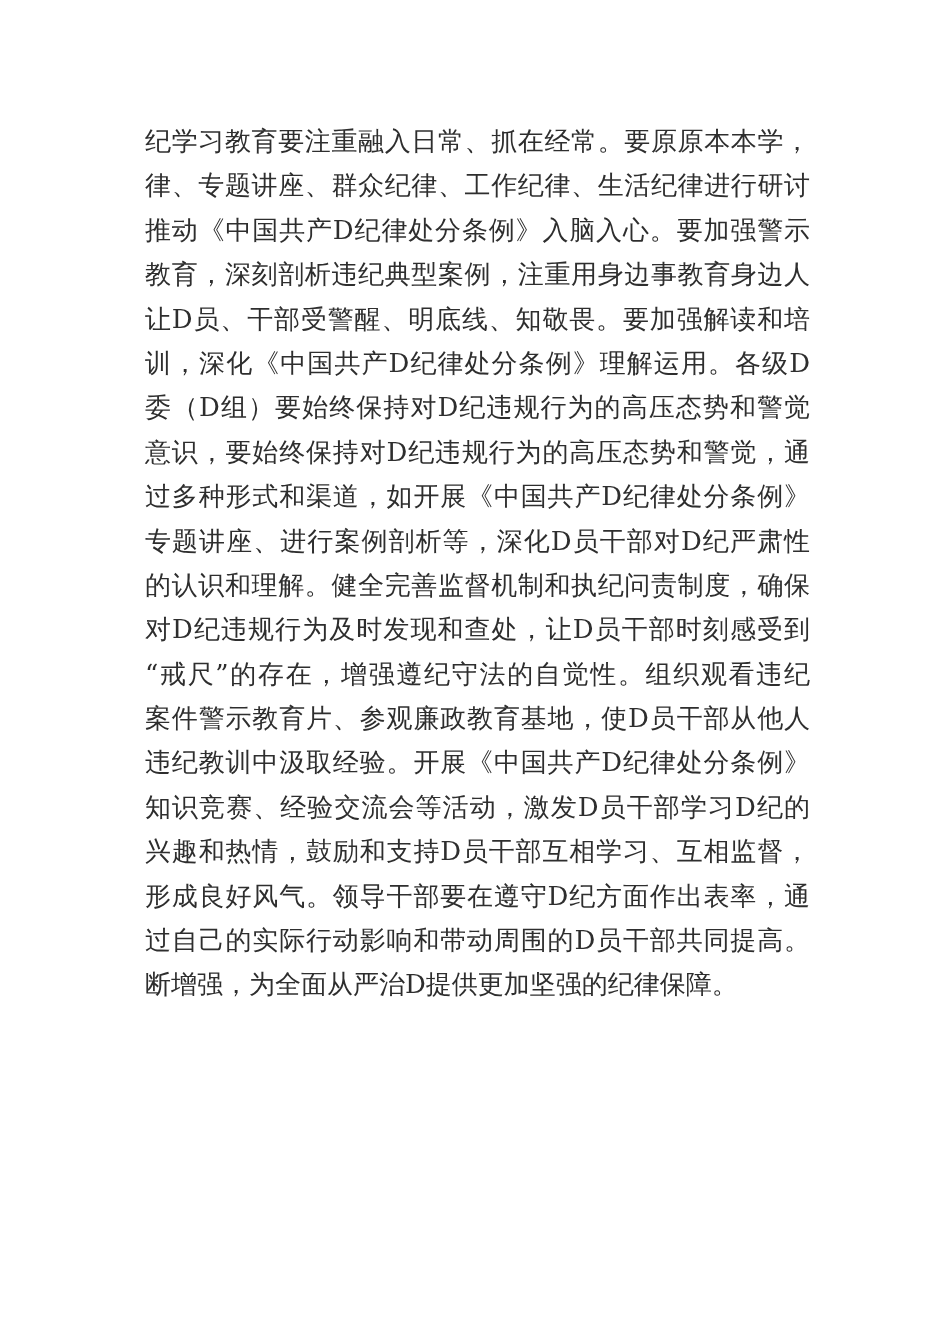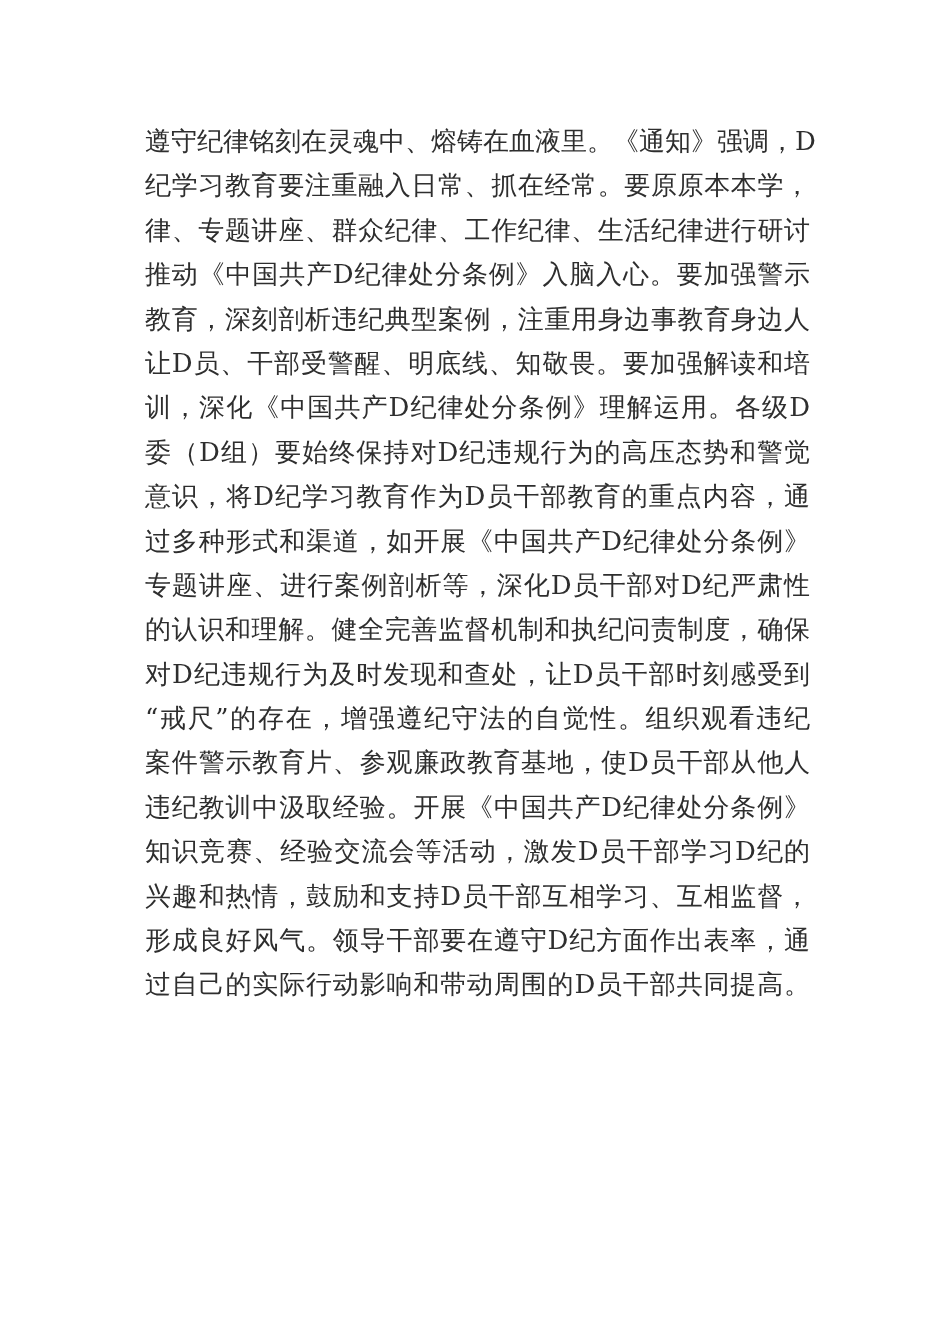--- a/index.html
+++ b/index.html
@@ -34,34 +34,34 @@
   }
   .line.last {
     text-align-last: left;
   }
 </style>
 </head>
 <body>
 
 <div class="page">
   <div class="text-block">
-    <div class="line">遵守纪律铭刻在灵魂中、熔铸在血液里。《通知》强调，D</div>
     <div class="line">纪学习教育要注重融入日常、抓在经常。要原原本本学，</div>
     <div class="line">律、专题讲座、群众纪律、工作纪律、生活纪律进行研讨</div>
     <div class="line">推动《中国共产D纪律处分条例》入脑入心。要加强警示</div>
     <div class="line">教育，深刻剖析违纪典型案例，注重用身边事教育身边人</div>
     <div class="line">让D员、干部受警醒、明底线、知敬畏。要加强解读和培</div>
     <div class="line">训，深化《中国共产D纪律处分条例》理解运用。各级D</div>
     <div class="line">委（D组）要始终保持对D纪违规行为的高压态势和警觉</div>
-    <div class="line">意识，将D纪学习教育作为D员干部教育的重点内容，通</div>
+    <div class="line">意识，要始终保持对D纪违规行为的高压态势和警觉，通</div>
     <div class="line">过多种形式和渠道，如开展《中国共产D纪律处分条例》</div>
     <div class="line">专题讲座、进行案例剖析等，深化D员干部对D纪严肃性</div>
     <div class="line">的认识和理解。健全完善监督机制和执纪问责制度，确保</div>
     <div class="line">对D纪违规行为及时发现和查处，让D员干部时刻感受到</div>
     <div class="line">“戒尺”的存在，增强遵纪守法的自觉性。组织观看违纪</div>
     <div class="line">案件警示教育片、参观廉政教育基地，使D员干部从他人</div>
     <div class="line">违纪教训中汲取经验。开展《中国共产D纪律处分条例》</div>
     <div class="line">知识竞赛、经验交流会等活动，激发D员干部学习D纪的</div>
     <div class="line">兴趣和热情，鼓励和支持D员干部互相学习、互相监督，</div>
     <div class="line">形成良好风气。领导干部要在遵守D纪方面作出表率，通</div>
     <div class="line">过自己的实际行动影响和带动周围的D员干部共同提高。</div>
+    <div class="line last">断增强，为全面从严治D提供更加坚强的纪律保障。</div>
   </div>
 </div>
 
 </body></html>

